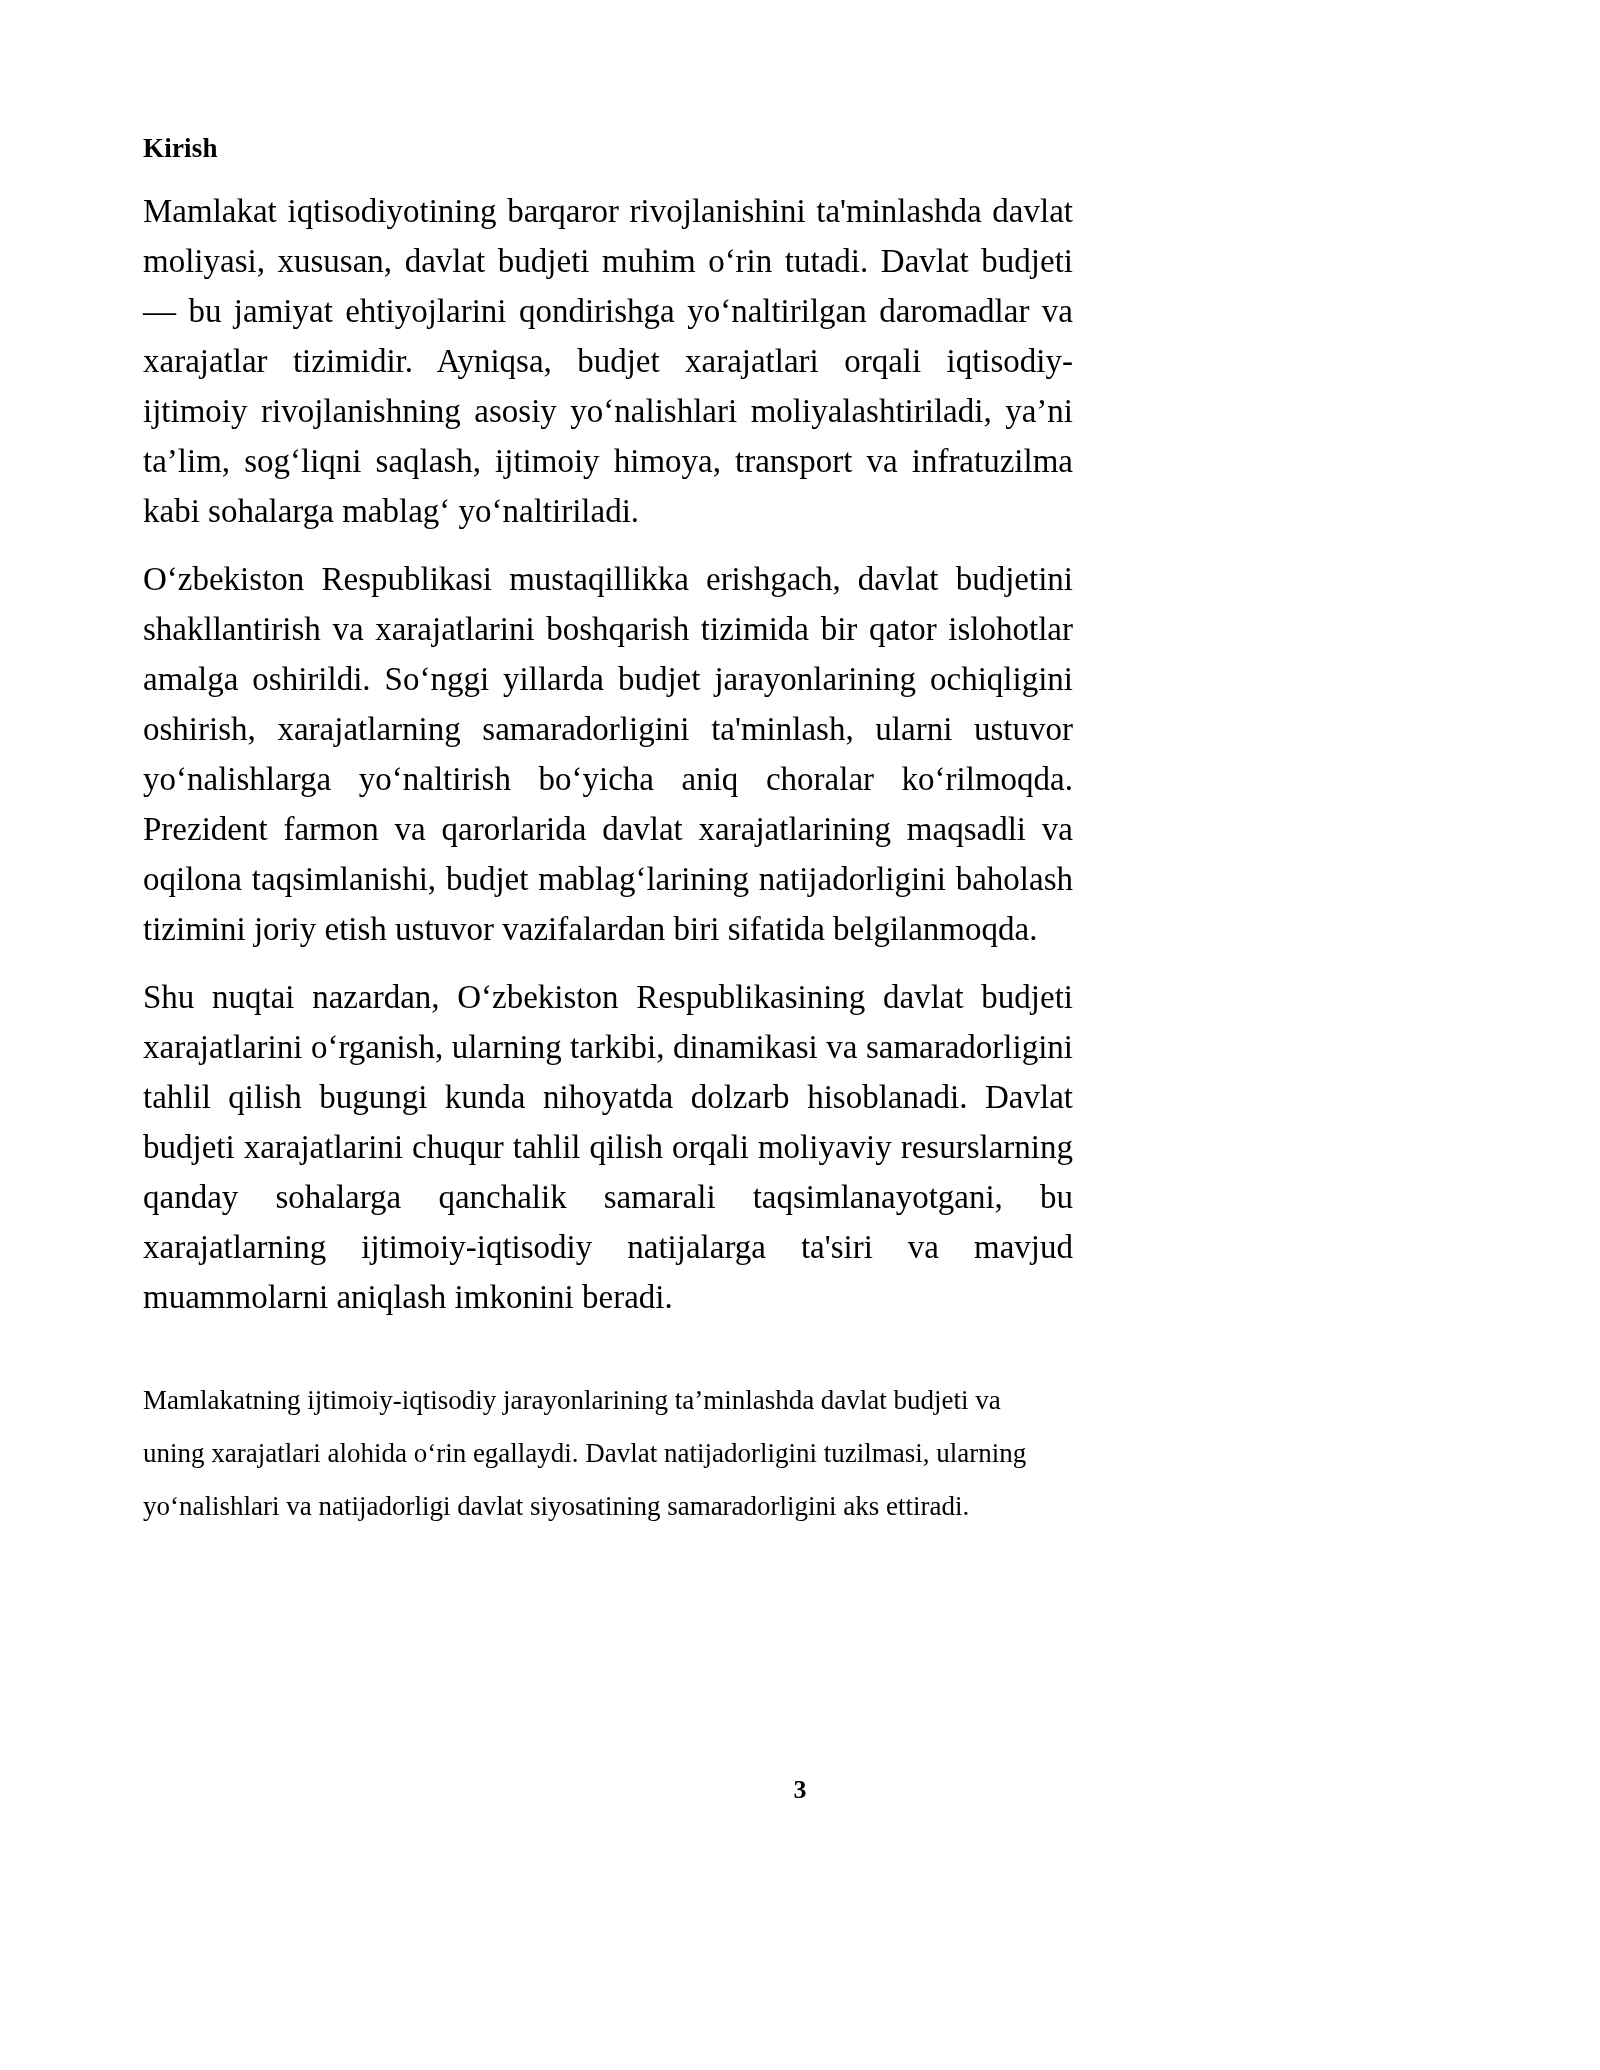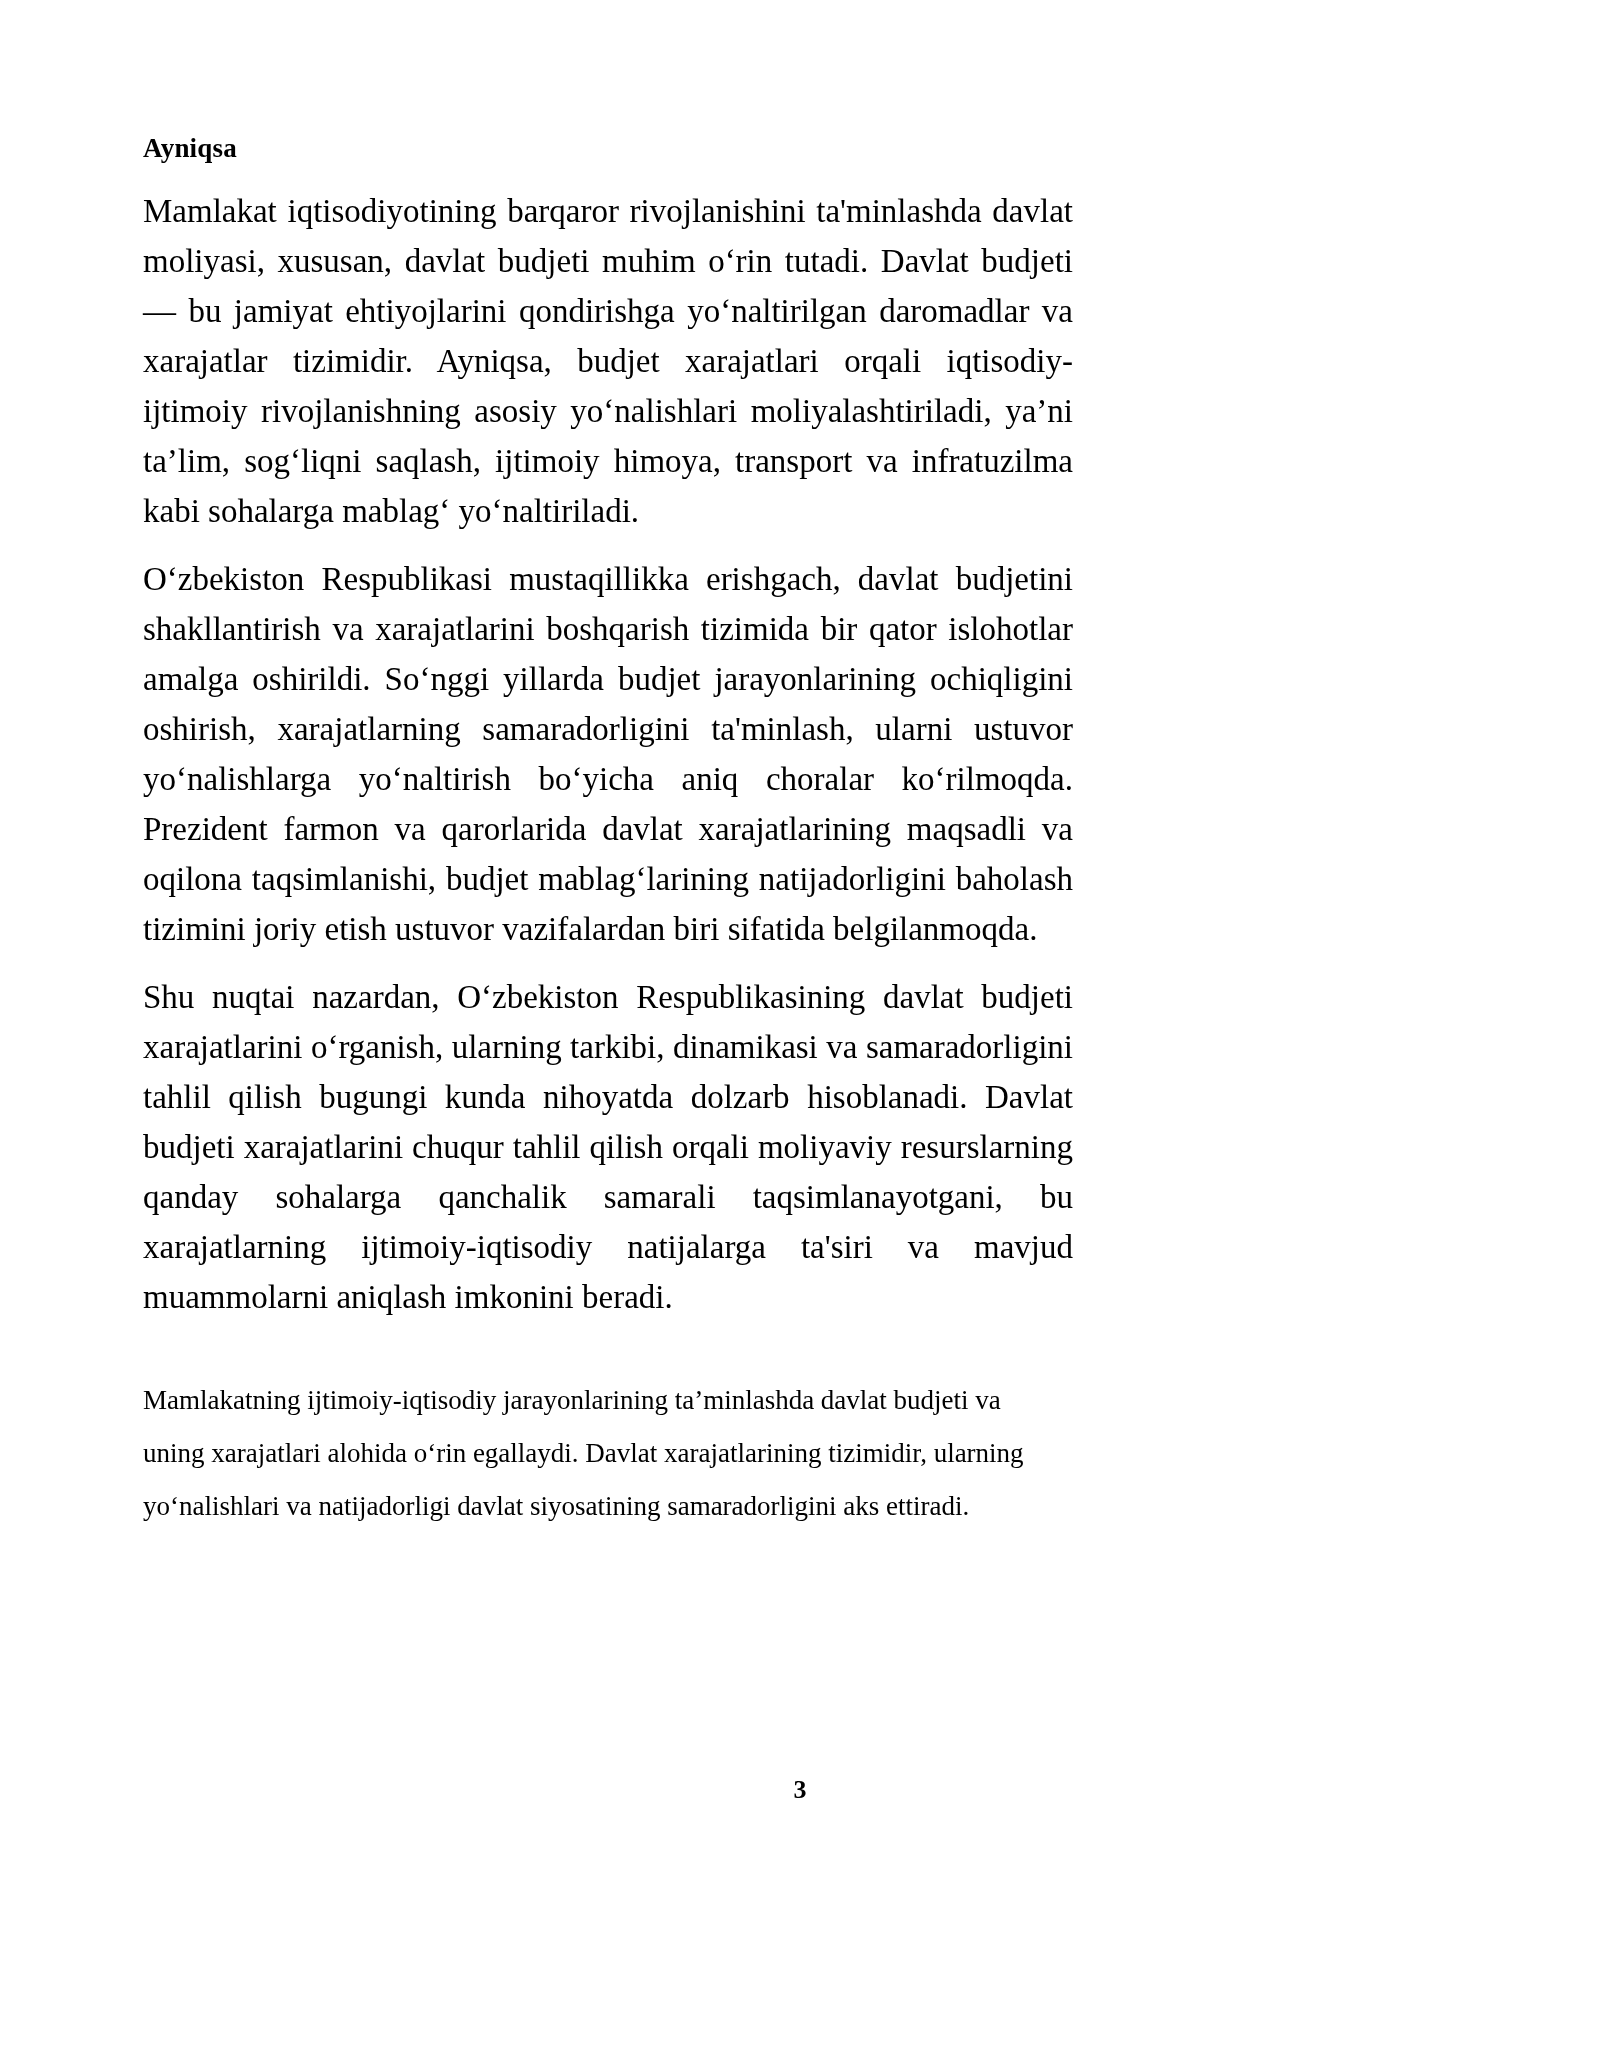--- a/index.html
+++ b/index.html
@@ -72,33 +72,33 @@
     font-family: "Liberation Serif", "DejaVu Serif", serif;
   }
 </style>
 </head>
 <body>
 
 <div class="page">
 
   <div class="content">
 
-    <h1 class="heading">Ayniqsa</h1>
+    <h1 class="heading">Kirish</h1>
 
     <p class="para">Mamlakat iqtisodiyotining barqaror rivojlanishini ta'minlashda davlat moliyasi, xususan, davlat budjeti muhim o‘rin tutadi. Davlat budjeti — bu jamiyat ehtiyojlarini qondirishga yo‘naltirilgan daromadlar va xarajatlar tizimidir. Ayniqsa, budjet xarajatlari orqali iqtisodiy-ijtimoiy rivojlanishning asosiy yo‘nalishlari moliyalashtiriladi, ya’ni ta’lim, sog‘liqni saqlash, ijtimoiy himoya, transport va infratuzilma kabi sohalarga mablag‘ yo‘naltiriladi.</p>
 
     <p class="para">O‘zbekiston Respublikasi mustaqillikka erishgach, davlat budjetini shakllantirish va xarajatlarini boshqarish tizimida bir qator islohotlar amalga oshirildi. So‘nggi yillarda budjet jarayonlarining ochiqligini oshirish, xarajatlarning samaradorligini ta'minlash, ularni ustuvor yo‘nalishlarga yo‘naltirish bo‘yicha aniq choralar ko‘rilmoqda. Prezident farmon va qarorlarida davlat xarajatlarining maqsadli va oqilona taqsimlanishi, budjet mablag‘larining natijadorligini baholash tizimini joriy etish ustuvor vazifalardan biri sifatida belgilanmoqda.</p>
 
     <p class="para">Shu nuqtai nazardan, O‘zbekiston Respublikasining davlat budjeti xarajatlarini o‘rganish, ularning tarkibi, dinamikasi va samaradorligini tahlil qilish bugungi kunda nihoyatda dolzarb hisoblanadi. Davlat budjeti xarajatlarini chuqur tahlil qilish orqali moliyaviy resurslarning qanday sohalarga qanchalik samarali taqsimlanayotgani, bu xarajatlarning ijtimoiy-iqtisodiy natijalarga ta'siri va mavjud muammolarni aniqlash imkonini beradi.</p>
 
     <div class="spacer"></div>
 
     <div class="closing">
       <span class="ln">Mamlakatning ijtimoiy-iqtisodiy jarayonlarining ta’minlashda davlat budjeti va</span>
-      <span class="ln">uning xarajatlari alohida o‘rin egallaydi. Davlat xarajatlarining tizimidir, ularning</span>
+      <span class="ln">uning xarajatlari alohida o‘rin egallaydi. Davlat natijadorligini tuzilmasi, ularning</span>
       <span class="ln">yo‘nalishlari va natijadorligi davlat siyosatining samaradorligini aks ettiradi.</span>
     </div>
 
   </div>
 
   <div class="pagenum">3</div>
 
 </div>
 
 </body></html>

